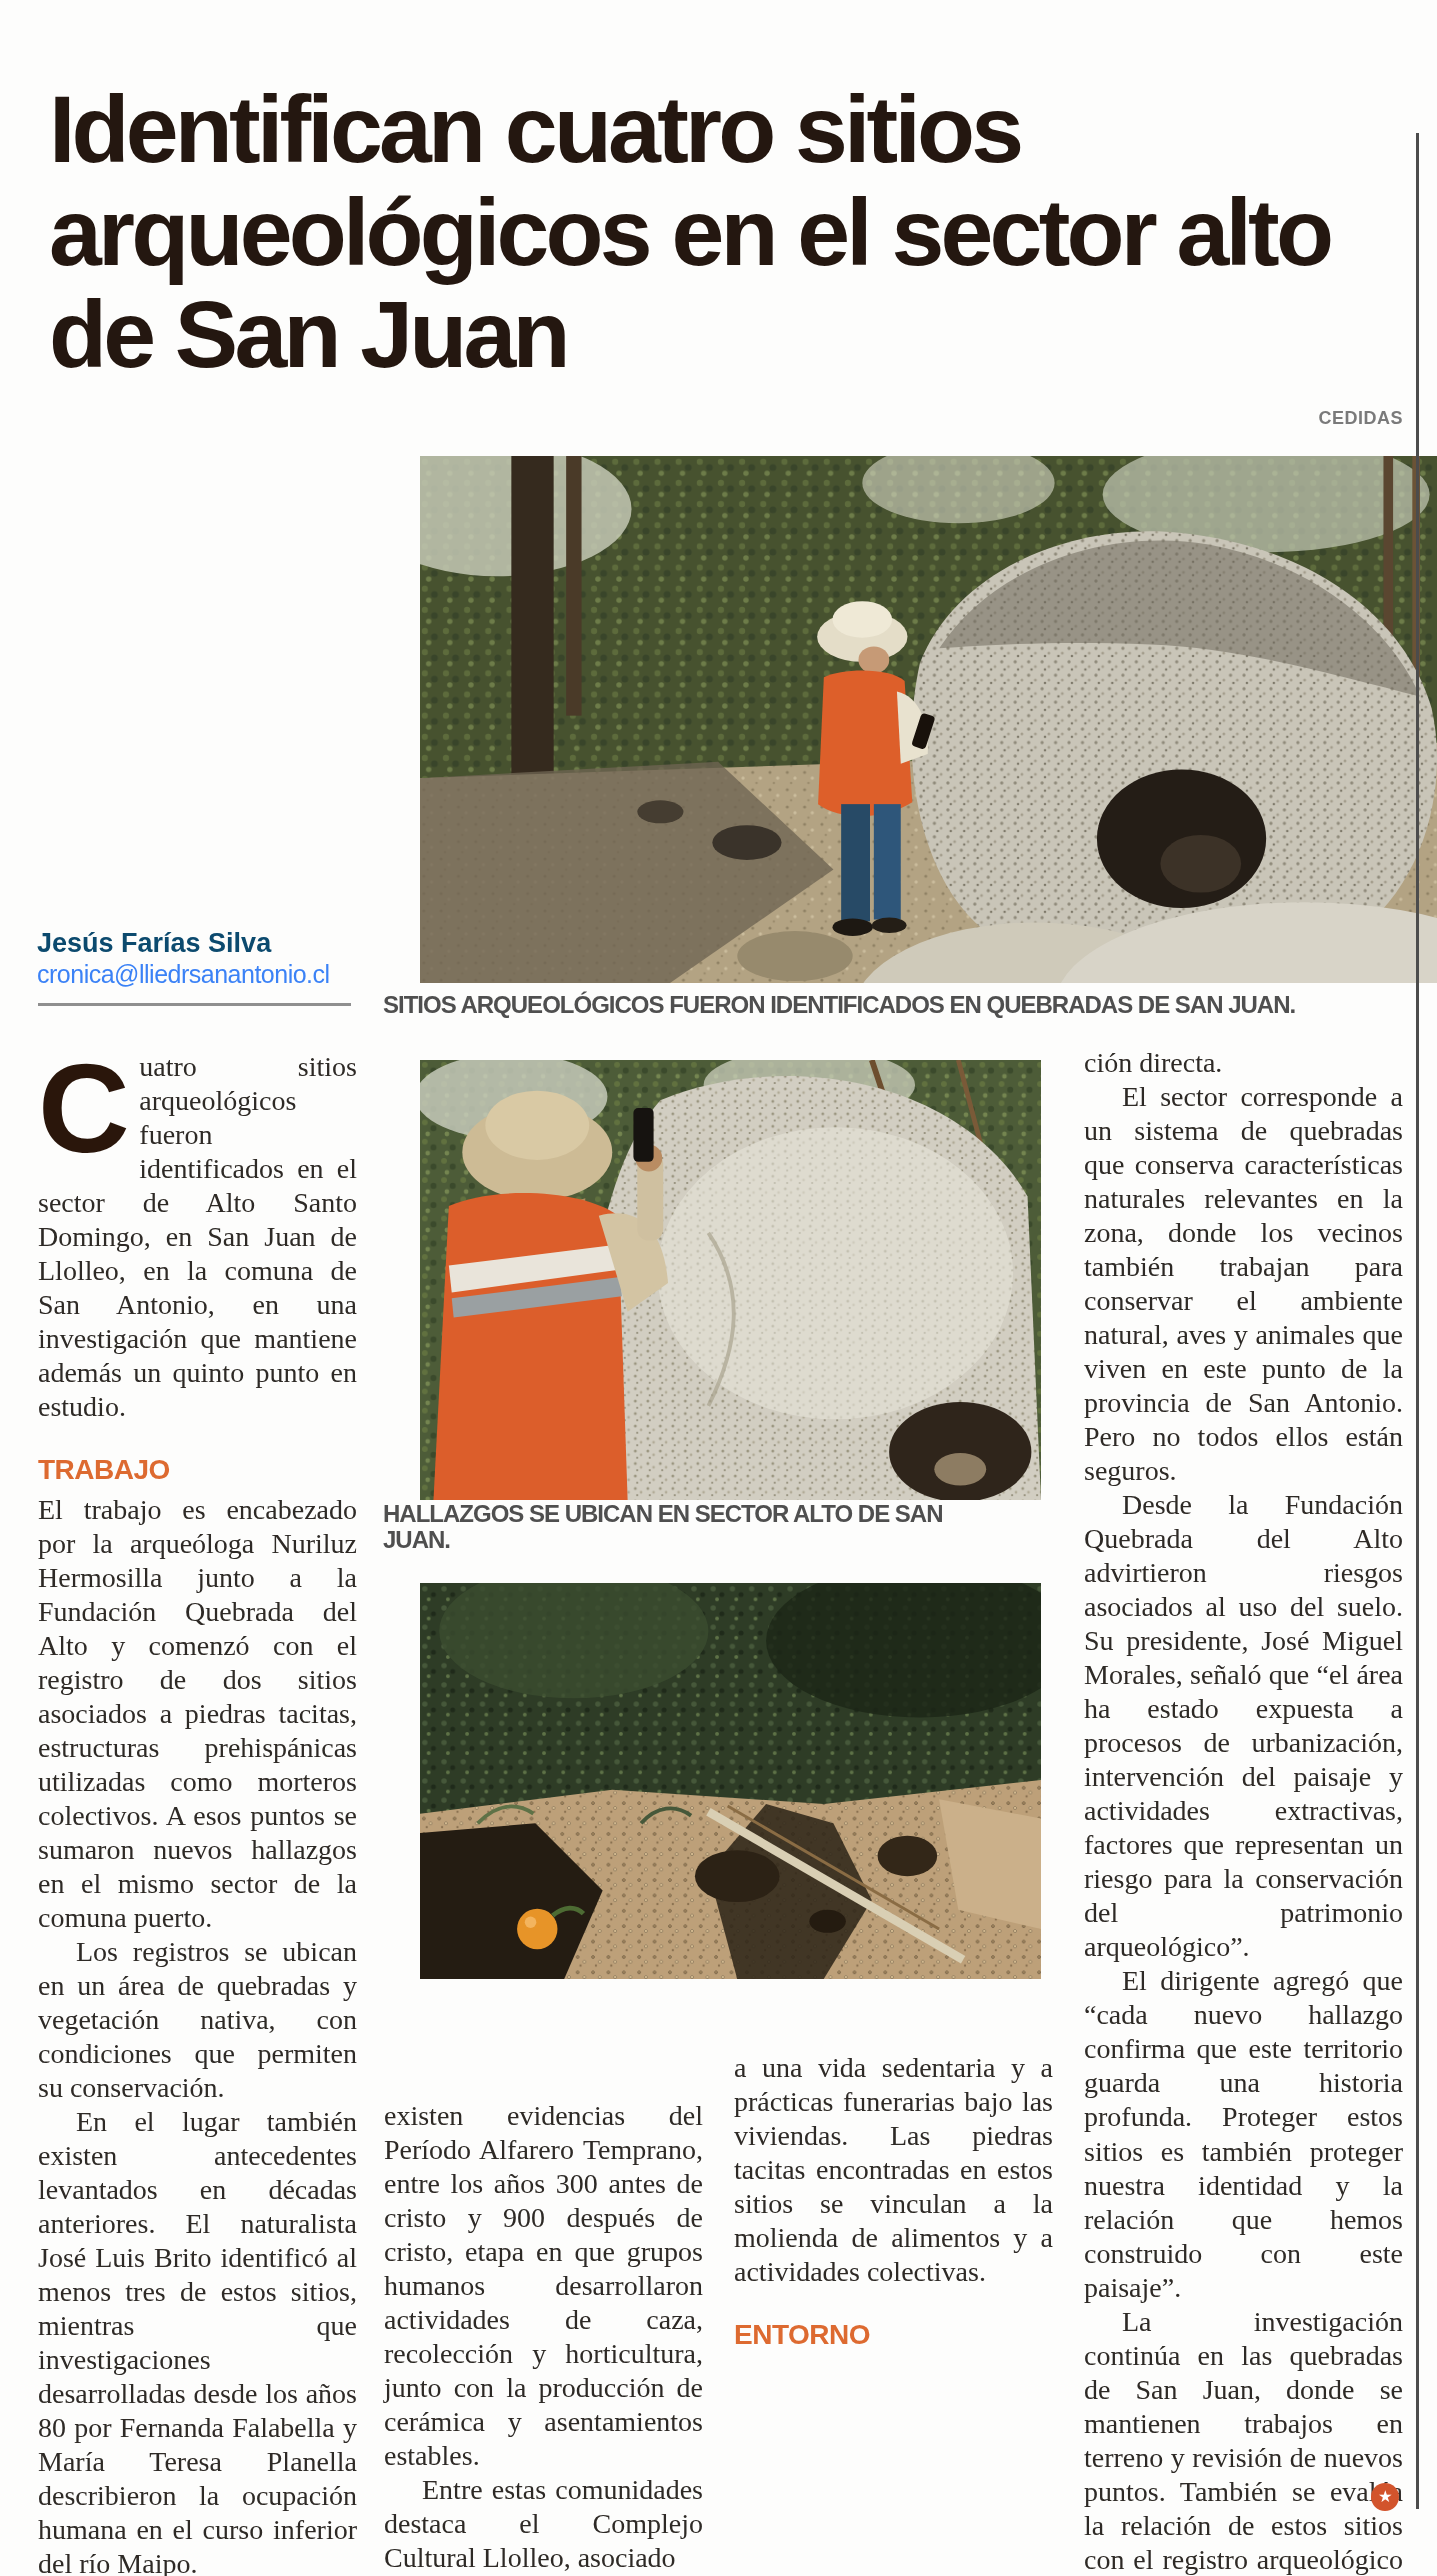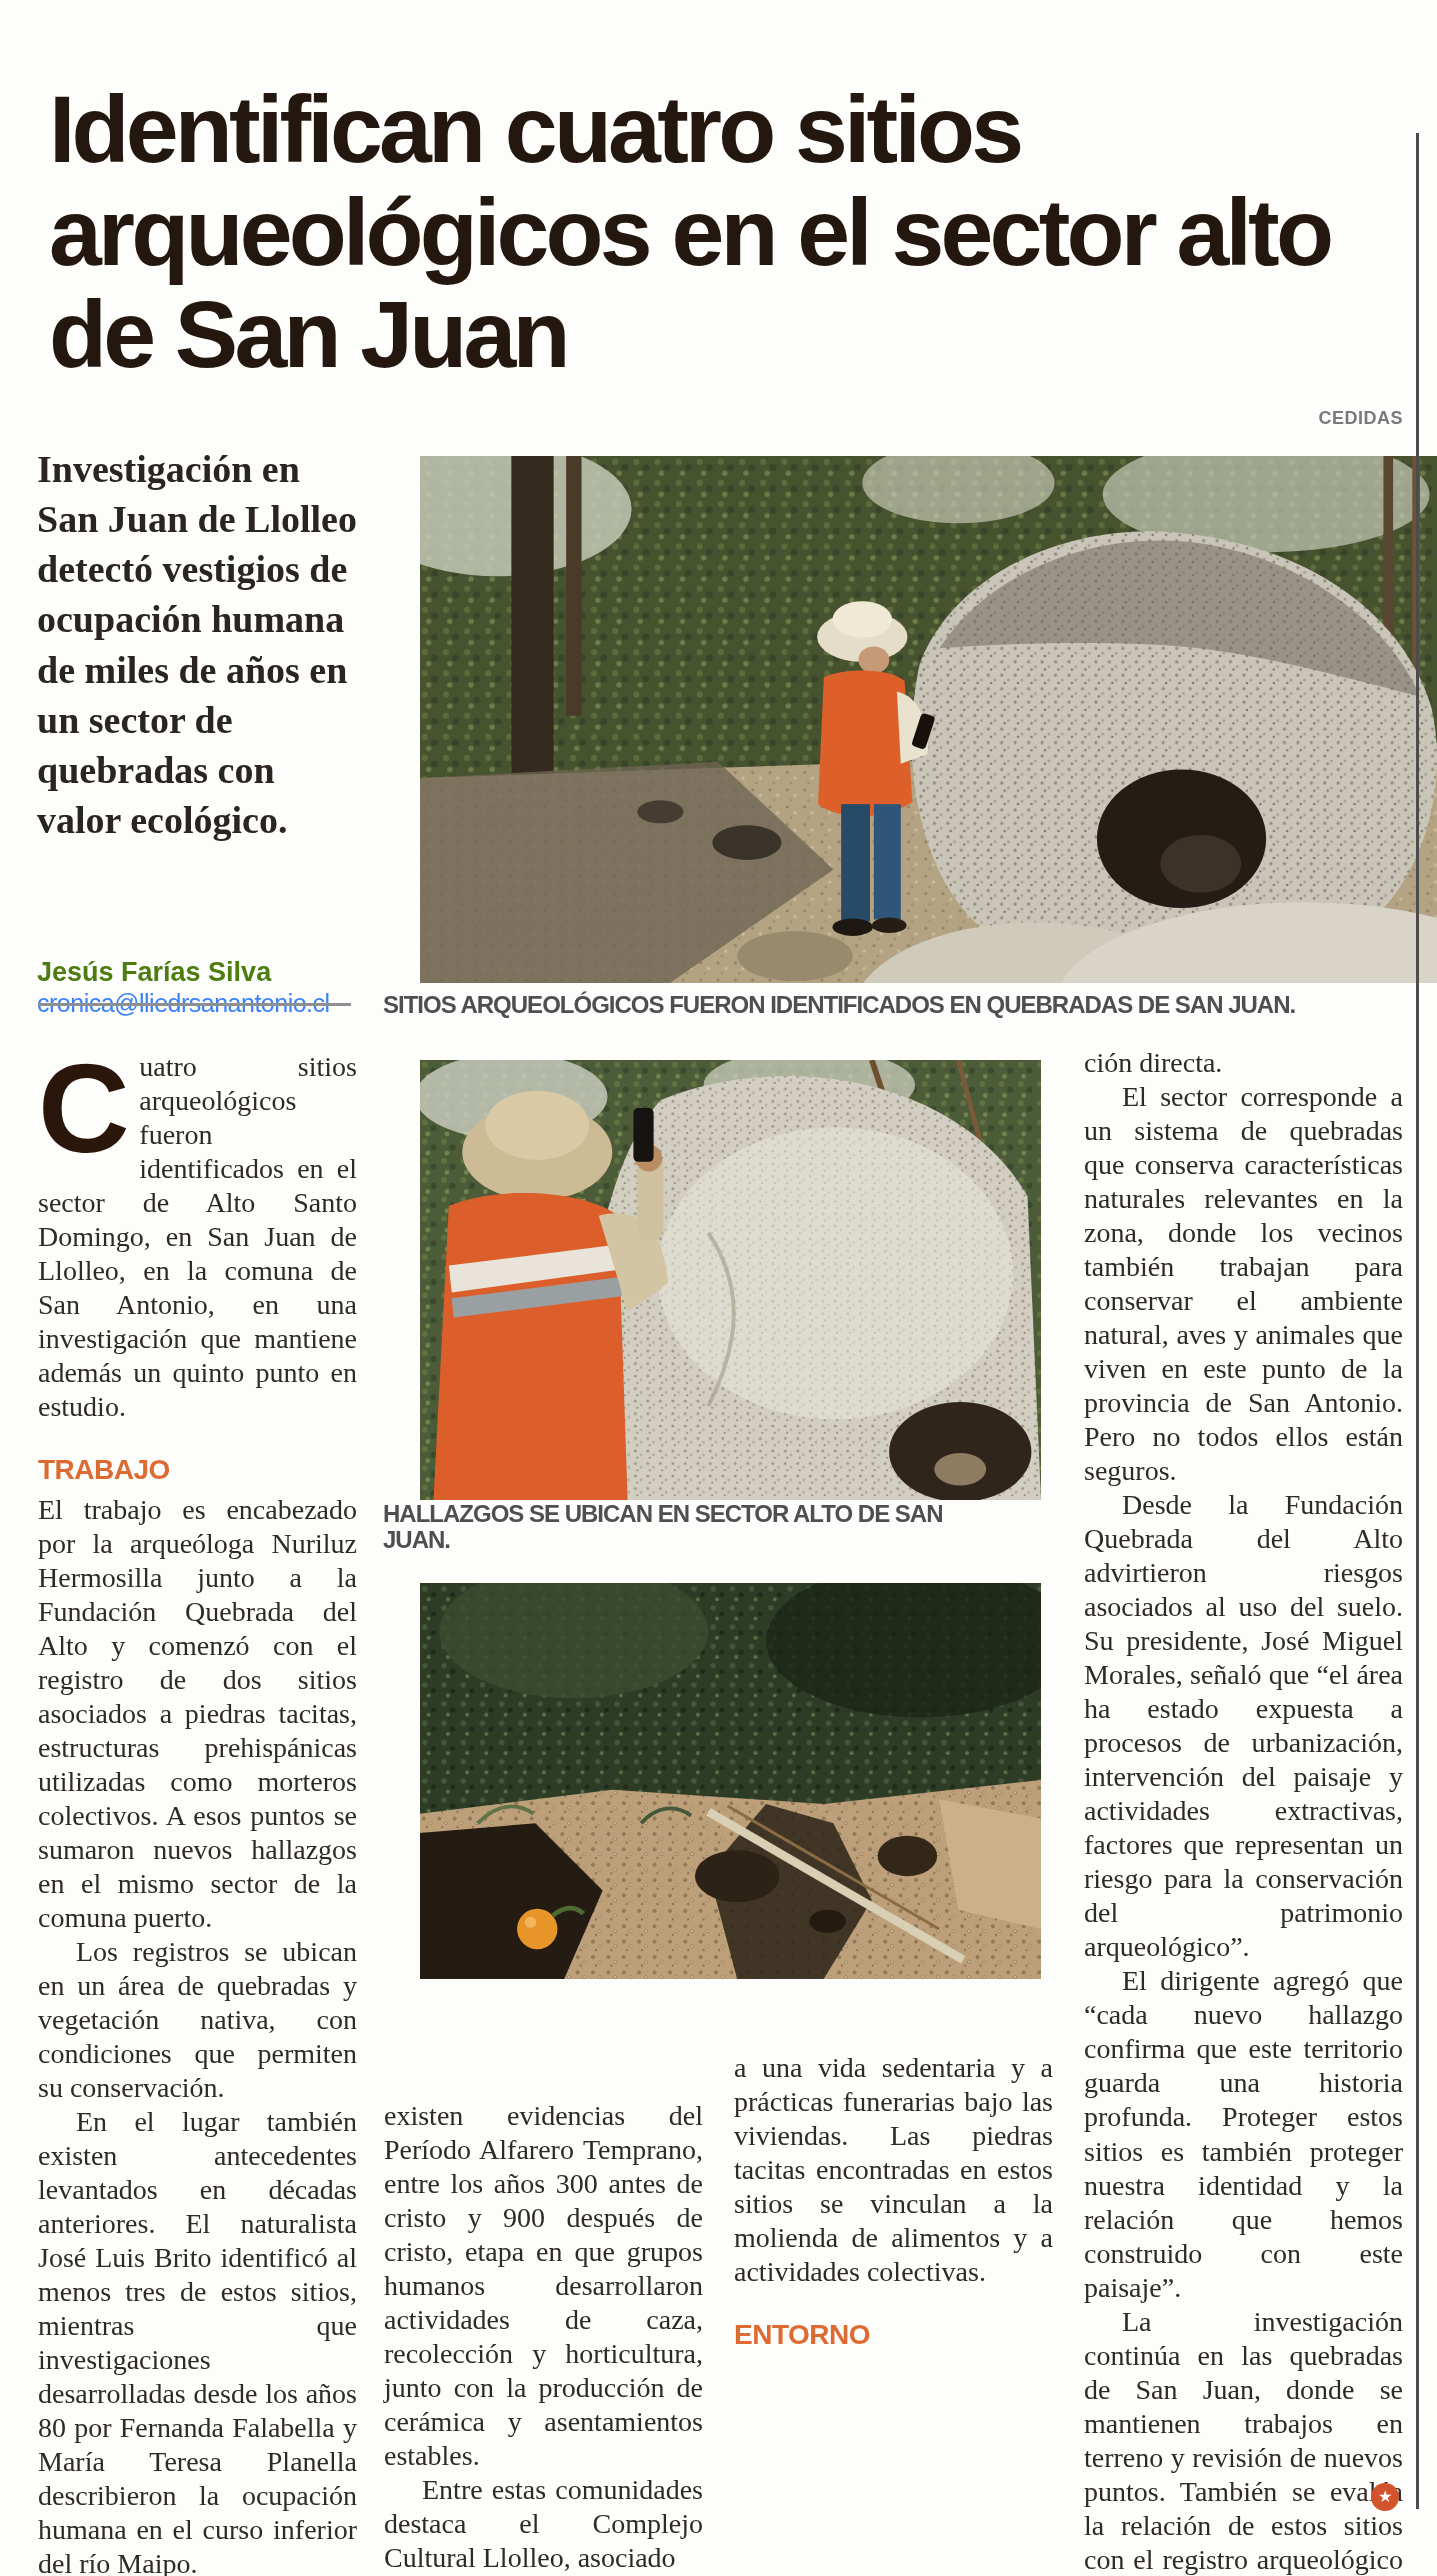--- a/index.html
+++ b/index.html
@@ -7,21 +7,21 @@
         font-family:"Liberation Serif", serif;color:#2f2b27;}
   
   .headline{position:absolute;left:33px;top:62px;width:1375px;margin:16px;
     font-family:"Liberation Sans", sans-serif;font-weight:800;
     font-size:95px;line-height:1.08;letter-spacing:-3.8px;color:#241710;}
   
   .lead{position:absolute;left:37px;top:444px;width:325px;
     font-family:"Liberation Serif", serif;font-weight:700;
     font-size:38px;line-height:1.32;color:#2a2522;}
   .byline{position:absolute;left:37px;top:929px;width:327px;font-family:"Liberation Sans", sans-serif;}
-  .byline .author{font-weight:700;font-size:27px;color:#4d7c0f;line-height:1.1;margin-top:29px;}
+  .byline .author{font-weight:700;font-size:27px;color:#0c4a6e;line-height:1.1;}
   .byline .email{font-size:25px;color:#3b82f6;line-height:1.2;letter-spacing:-0.5px;}
   .byline-rule{position:absolute;left:38px;top:1003px;width:313px;height:2.9px;background:#8f8f8f;border:0;}
   
   .credit{position:absolute;left:1019px;top:408px;width:384px;text-align:right;
     font-family:"Liberation Sans", sans-serif;font-weight:700;font-size:18px;color:#7a7a7a;letter-spacing:0.5px;}
   
   .photo{position:absolute;overflow:hidden;background:#9aa08a;}
   .photo svg{display:block;width:100%;height:100%;}
   .photo1{left:380px;top:440px;width:1025px;height:527px;}
   .photo2{left:380px;top:1044px;width:621px;height:440px;}
@@ -50,21 +50,20 @@
   
   .edge-rule{position:absolute;left:1416px;top:133px;width:2.9px;height:2376px;background:#4c4c4c;}
 </style>
 </head>
 <body>
 
 <div class="page">
 
   <h1 class="headline">Identifican cuatro sitios arqueológicos en el sector alto de San Juan</h1>
 
-  <div class="lead">Investigación en San Juan de Llolleo detectó vestigios de ocupación humana de miles de años en un sector de quebradas con valor ecológico.</div>
 
   <div class="byline">
     <div class="author">Jesús Farías Silva</div>
     <div class="email">cronica@lliedrsanantonio.cl</div>
   </div>
   <div class="byline-rule"></div>
 
   <div class="credit">CEDIDAS</div>
 
   <figure class="photo photo1">

